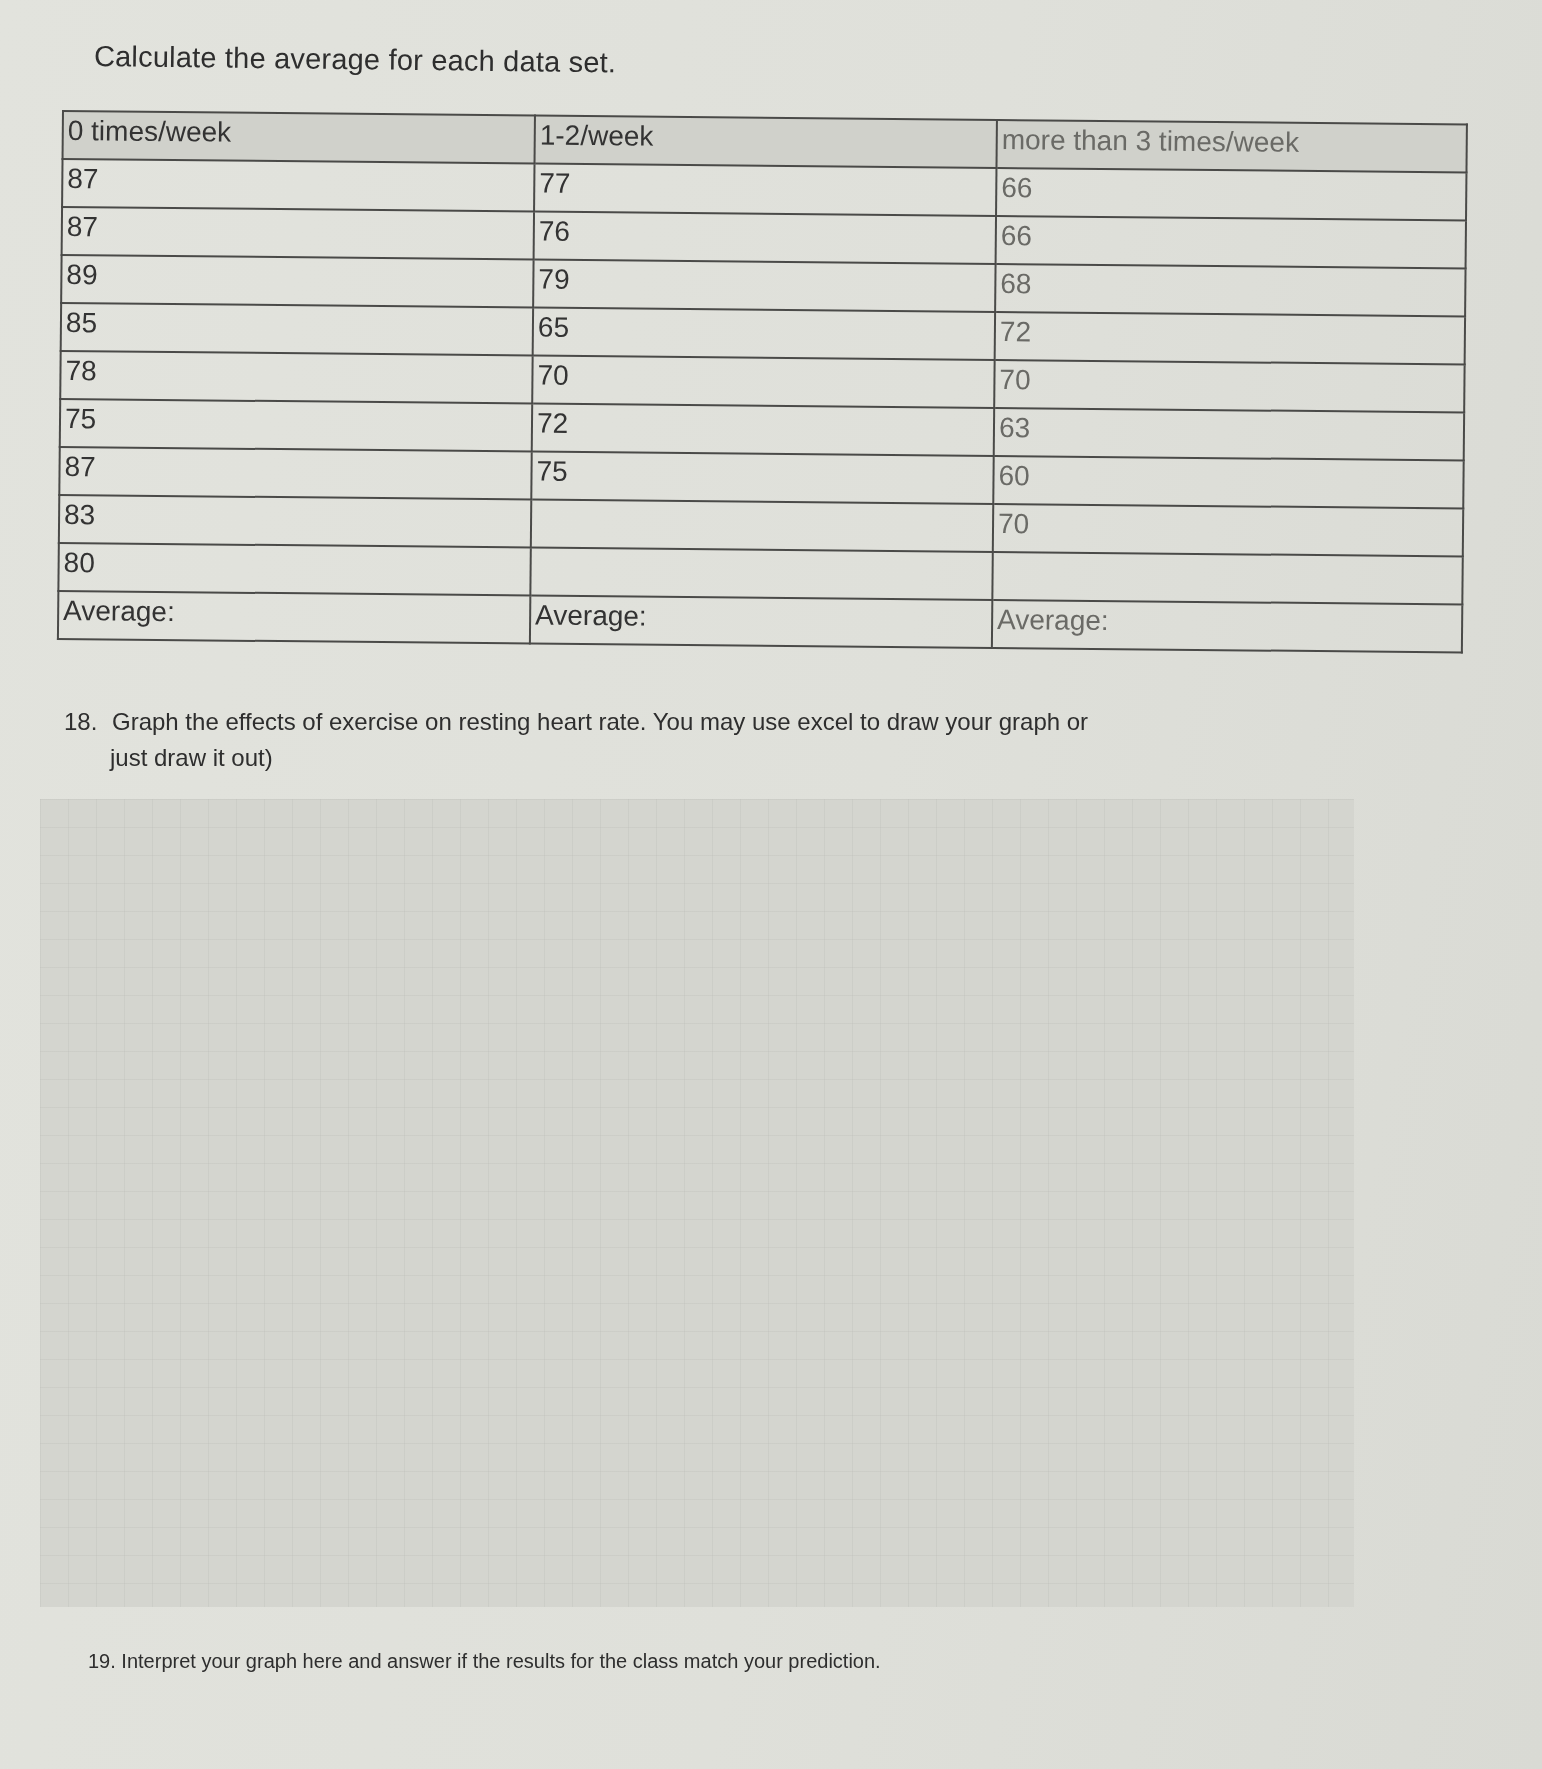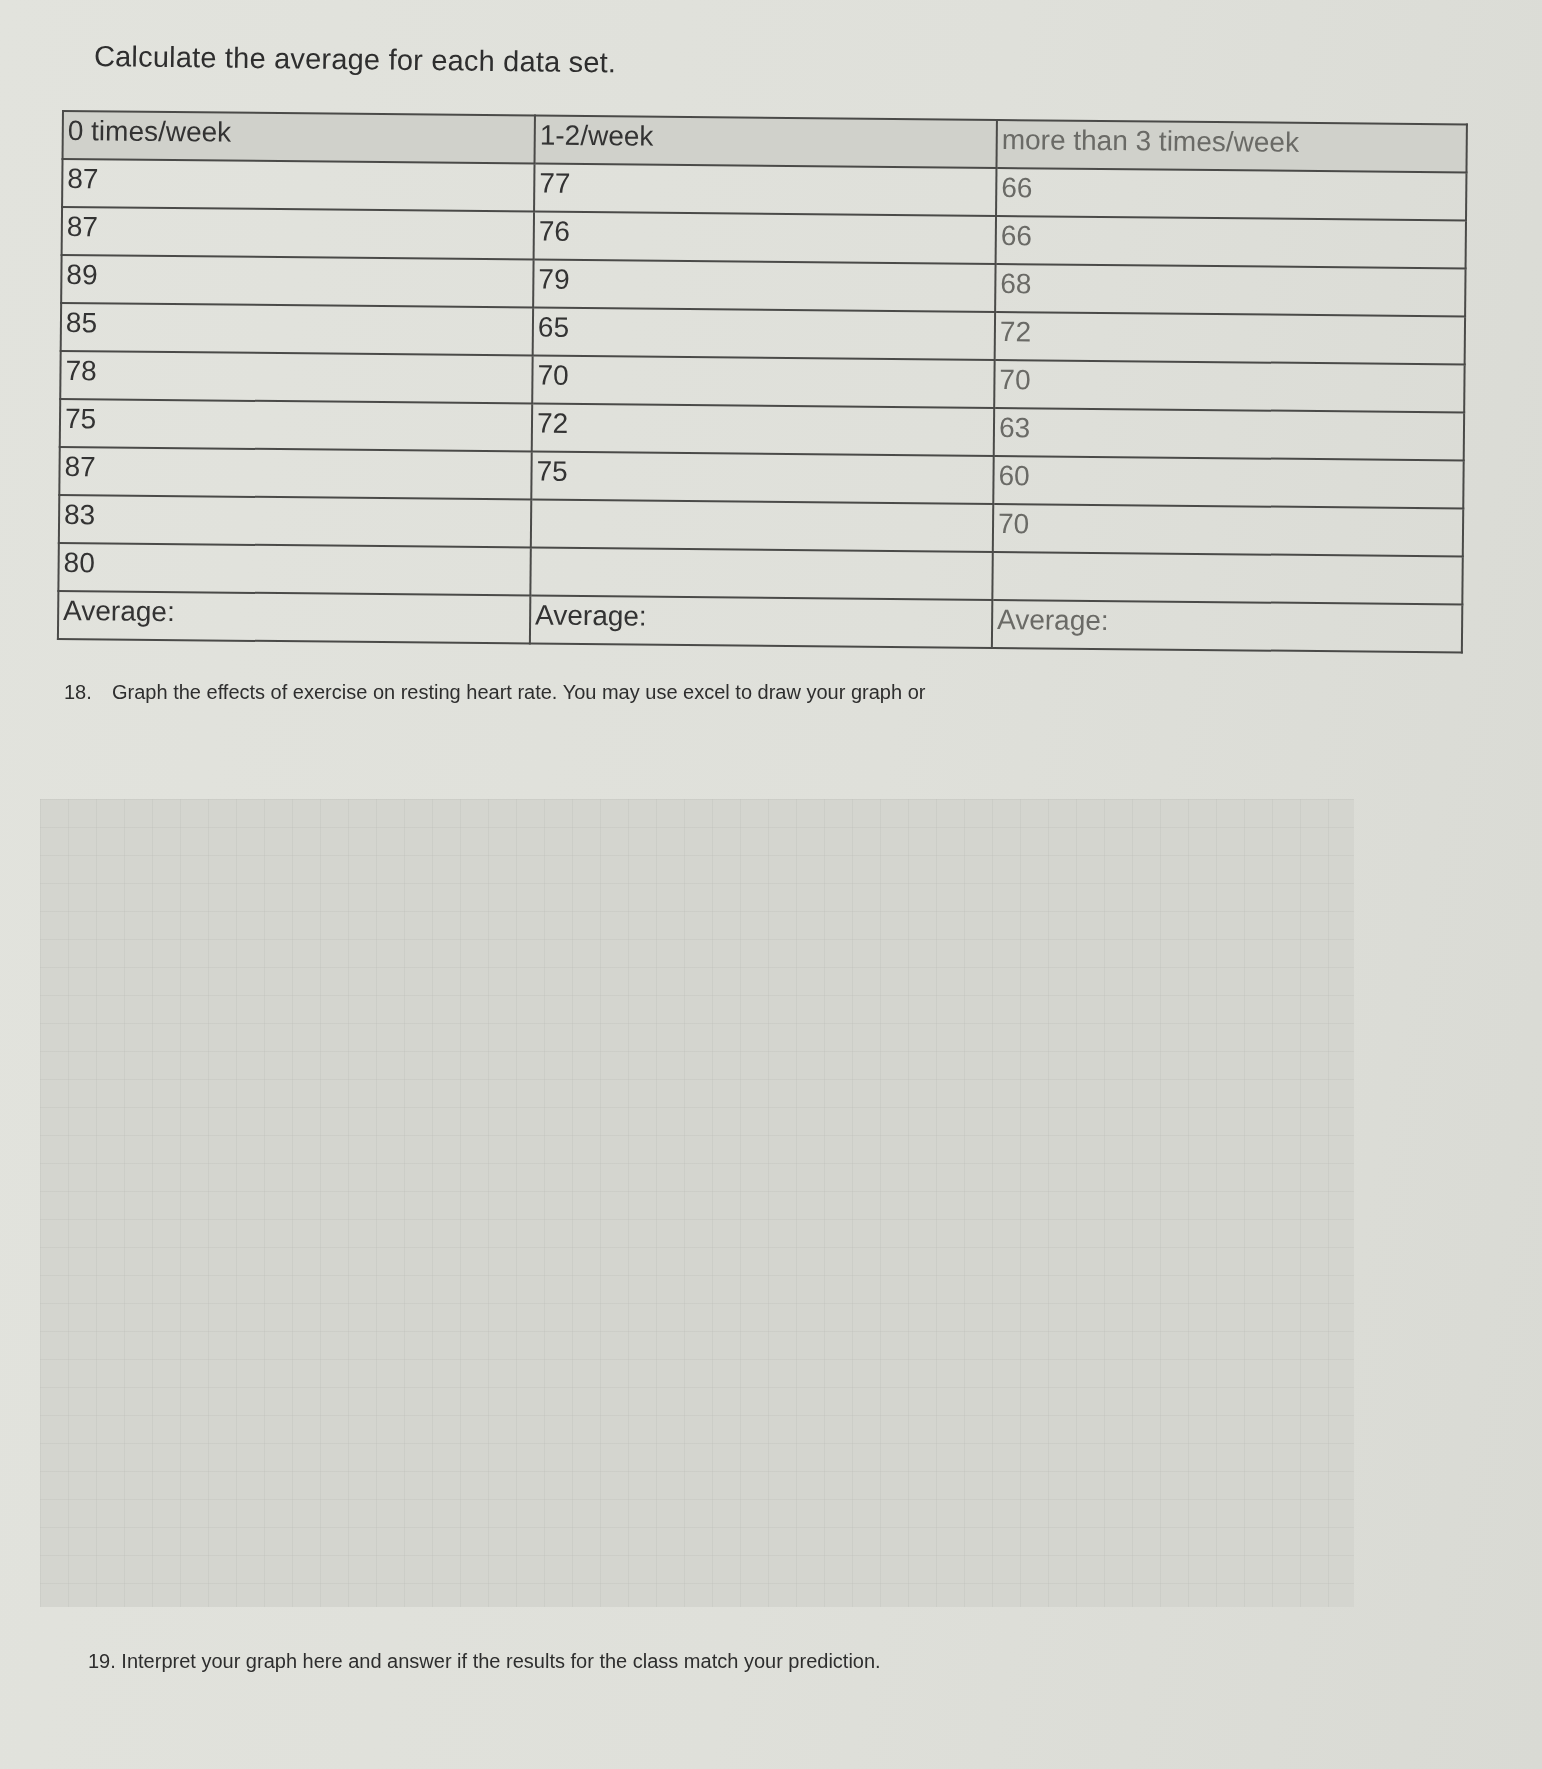--- a/index.html
+++ b/index.html
@@ -20,21 +20,21 @@
   td, th {
     border: 2px solid #4a4a48; padding: 0 4px; height: 46px; vertical-align: top;
     font-size: 28px; font-weight: normal; text-align: left; color: #333;
     line-height: 38px;
   }
   th { background: #d0d1cb; height: 46px; }
   th.faded, td.faded { color: #6a6a66; }
   td { background: transparent; }
   col.c1 { width: 472px; } col.c2 { width: 462px; } col.c3 { width: 470px; }
   .q18 {
-    position: absolute; left: 64px; top: 674px; font-size: 20px; line-height: 36px;
+    position: absolute; left: 64px; top: 704px; font-size: 24px; line-height: 36px;
     width: 1420px;
   }
   .q18 .num { display: inline-block; width: 48px; }
   .q18 .cont { padding-left: 46px; display: block; }
   .graph-area {
     position: absolute; left: 40px; top: 799px; width: 1314px; height: 808px;
     background-color: #d4d5cf;
     background-image:
       linear-gradient(to right, rgba(190,191,185,0.35) 1px, transparent 1px),
       linear-gradient(to bottom, rgba(190,191,185,0.35) 1px, transparent 1px);
@@ -113,17 +113,18 @@
         <td>Average:</td>
         <td>Average:</td>
         <td class="faded">Average:</td>
       </tr>
     </tbody>
   </table>
 </div>
 
 <div class="q18">
   <span class="num">18.</span><span>Graph the effects of exercise on resting heart rate. You may use excel to draw your graph or</span>
+  <span class="cont">just draw it out)</span>
 </div>
 
 <div class="graph-area"></div>
 
 <div class="q19">19. Interpret your graph here and answer if the results for the class match your prediction.</div>
 
 </body></html>

